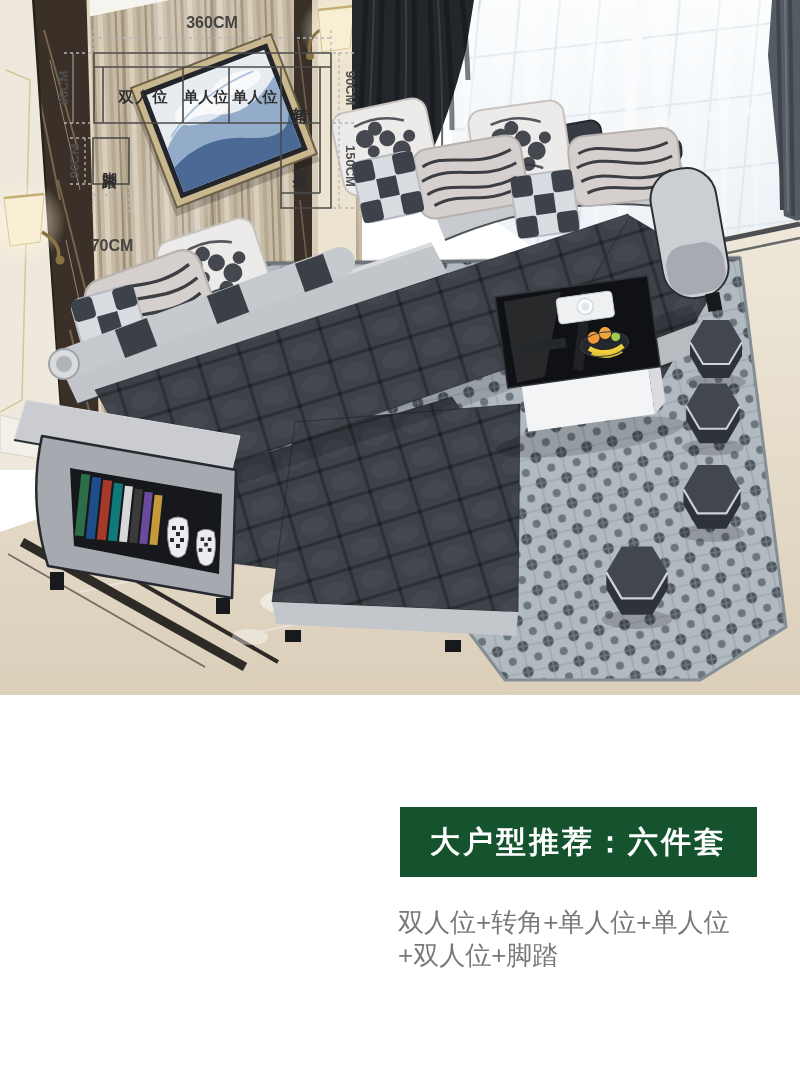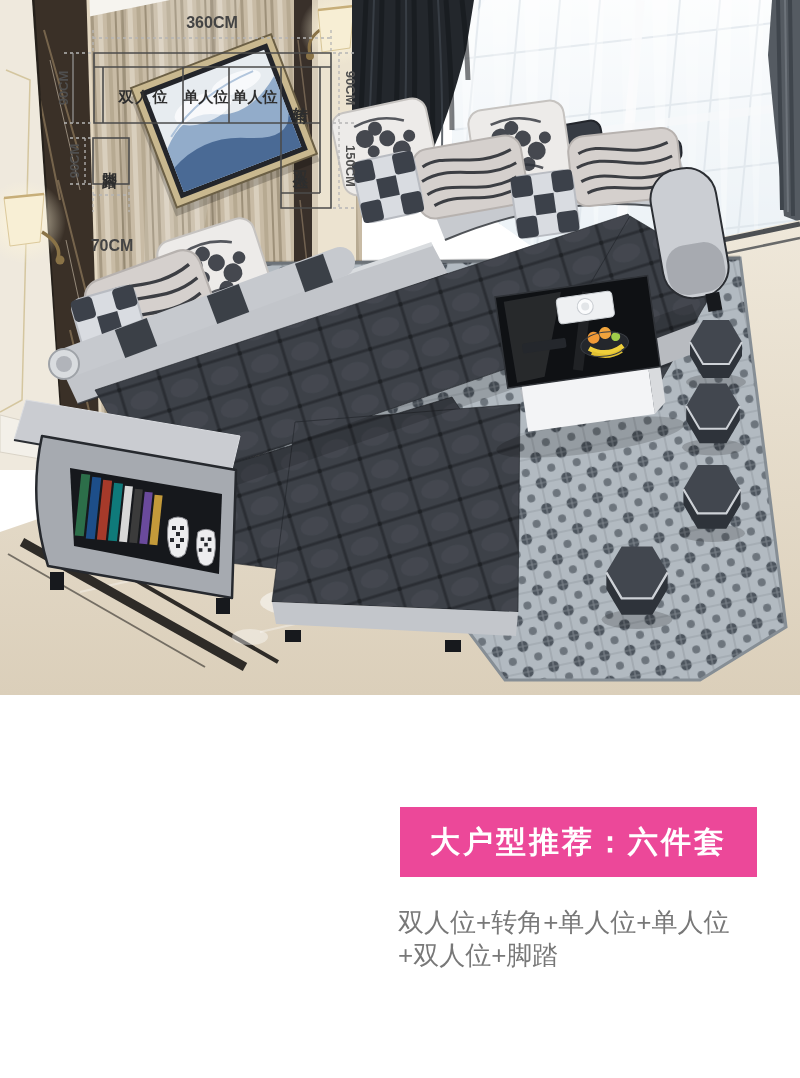--- a/index.html
+++ b/index.html
@@ -417,19 +417,19 @@
     <div class="fp-label dimh" style="left:112px;top:205px;margin-top:41px;">70CM</div>
 
     <div class="fp-label seat" style="left:144px;top:96px;">双人位</div>
     <div class="fp-label seat" style="left:206px;top:96px;letter-spacing:0;">单人位</div>
     <div class="fp-label seat" style="left:255px;top:96px;letter-spacing:0;">单人位</div>
     <div class="fp-label vert" style="left:301px;top:97px;">转角</div>
     <div class="fp-label vert" style="left:301px;top:161px;">双人位</div>
     <div class="fp-label vert" style="left:110px;top:162px;">脚踏</div>
   </div>
 
-  <div class="banner" style="background-color: #ec4899;">大户型推荐：六件套</div>
+  <div class="banner" style="background-color: #14532d;">大户型推荐：六件套</div>
   <div class="combo">
     <div>双人位+转角+单人位+单人位</div>
     <div>+双人位+脚踏</div>
   </div>
 
 </div>
 
 </body></html>

